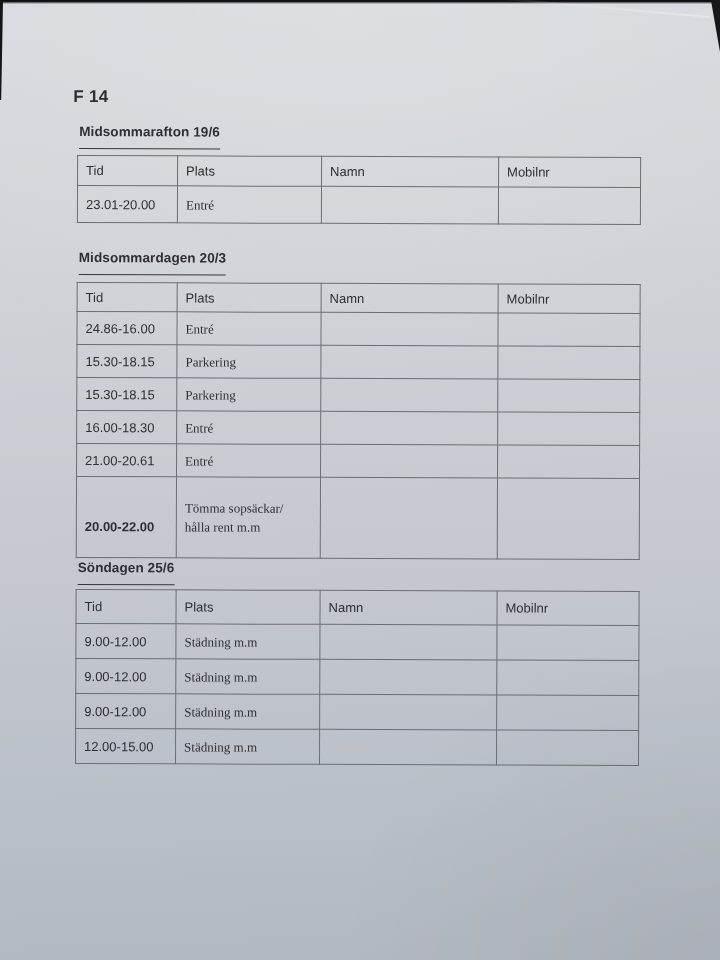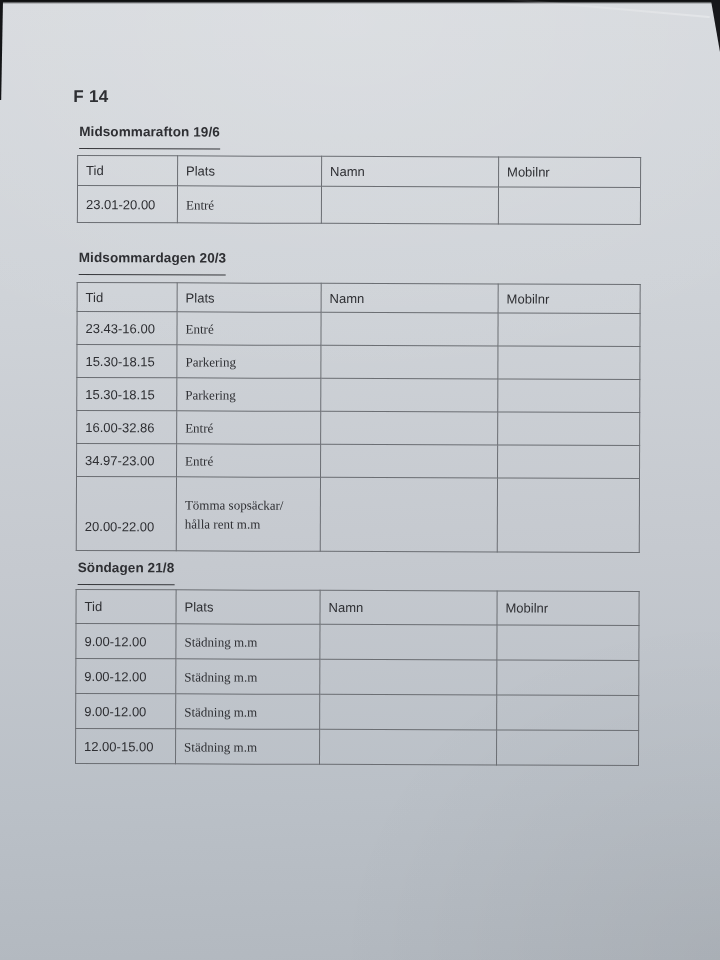--- a/index.html
+++ b/index.html
@@ -75,21 +75,21 @@
   }
   .section table{border:1px solid #5e6166;}
   .section-0 th{height:29px;}
   .section-0 td{height:36px;}
   .section-1 th{height:28px;}
   .section-1 td{height:32px;}
   .section-1 tr.tall td{height:57px;}
   .section-2 th{height:33px;}
   .section-2 td{height:34px;}
   td.col-plats{white-space:pre-line;line-height:19px;font-family:Liberation Serif, serif;}
-  tr.tall td.col-tid{vertical-align:bottom;padding-bottom:16px;}
+  tr.tall td.col-tid{vertical-align:bottom;padding-bottom:23px;font-weight:bold;}
 </style>
 </head>
 <body>
 
 <div class="photo">
   <div class="paper">
     <div class="content">
       <div class="doc-title">F 14</div>
       <div id="sections-root">
   <div class="section section-0">
@@ -132,62 +132,62 @@
       <thead>
                 <tr>
                   <th>Tid</th>
                   <th>Plats</th>
                   <th>Namn</th>
                   <th>Mobilnr</th>
                 </tr>
               </thead>
       <tbody>
                 <tr>
-                  <td class="col-tid">23.43-16.00</td>
+                  <td class="col-tid">24.86-16.00</td>
                   <td class="col-plats">Entré</td>
                   <td class="col-namn"></td>
                   <td class="col-mobilnr"></td>
                 </tr>
                 <tr>
                   <td class="col-tid">15.30-18.15</td>
                   <td class="col-plats">Parkering</td>
                   <td class="col-namn"></td>
                   <td class="col-mobilnr"></td>
                 </tr>
                 <tr>
                   <td class="col-tid">15.30-18.15</td>
                   <td class="col-plats">Parkering</td>
                   <td class="col-namn"></td>
                   <td class="col-mobilnr"></td>
                 </tr>
                 <tr>
-                  <td class="col-tid">16.00-32.86</td>
-                  <td class="col-plats">Entré</td>
-                  <td class="col-namn"></td>
-                  <td class="col-mobilnr"></td>
-                </tr>
-                <tr>
-                  <td class="col-tid">34.97-23.00</td>
+                  <td class="col-tid">16.00-18.30</td>
+                  <td class="col-plats">Entré</td>
+                  <td class="col-namn"></td>
+                  <td class="col-mobilnr"></td>
+                </tr>
+                <tr>
+                  <td class="col-tid">21.00-20.61</td>
                   <td class="col-plats">Entré</td>
                   <td class="col-namn"></td>
                   <td class="col-mobilnr"></td>
                 </tr>
                 <tr class="tall">
                   <td class="col-tid">20.00-22.00</td>
                   <td class="col-plats">Tömma sopsäckar/
 hålla rent m.m</td>
                   <td class="col-namn"></td>
                   <td class="col-mobilnr"></td>
                 </tr>
               </tbody>
     </table>
   </div>
 
   <div class="section section-2">
-    <span class="heading">Söndagen 21/8</span>
+    <span class="heading">Söndagen 25/6</span>
     <table>
       <colgroup>
         <col style="width:100px">
                 <col style="width:144px">
                 <col style="width:177px">
                 <col style="width:142px">
       </colgroup>
       <thead>
                 <tr>
                   <th>Tid</th>

